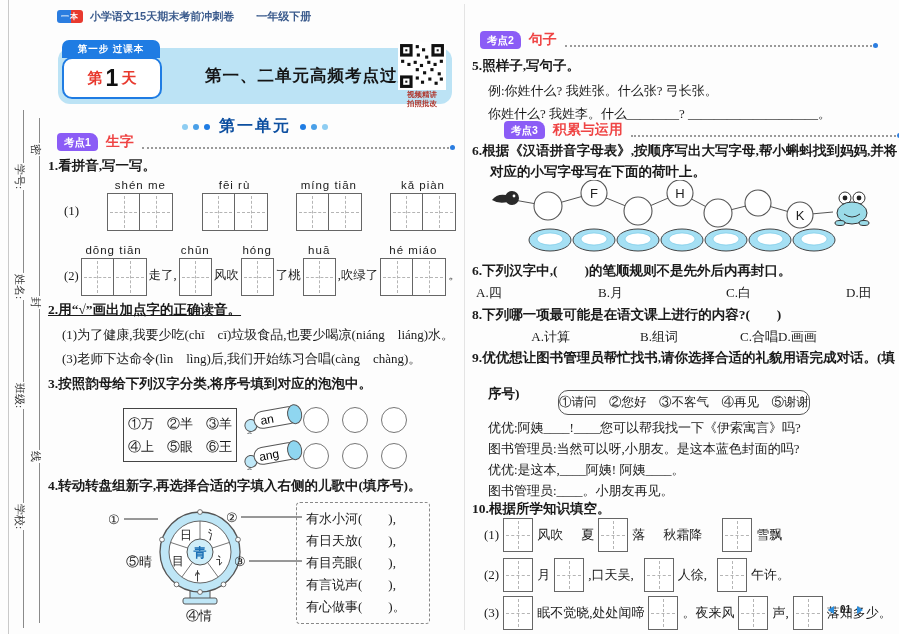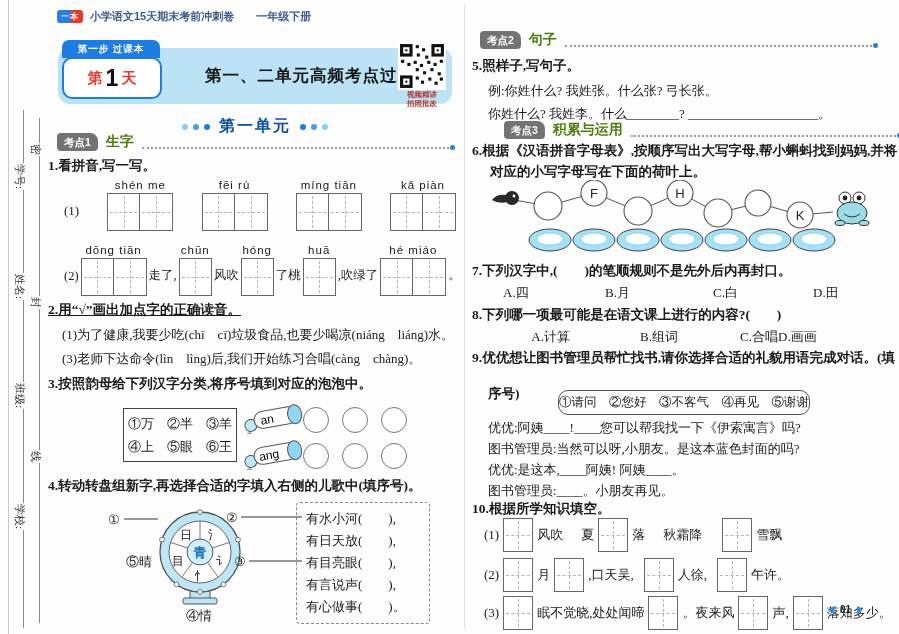--- a/index.html
+++ b/index.html
@@ -38,23 +38,23 @@
 
   
   .unit-head{position:absolute;left:150px;top:116px;width:210px;display:flex;align-items:center;
              justify-content:center;gap:5px;}
   .unit-head .t{font:bold 16px "Liberation Sans",sans-serif;color:#0d4fa0;letter-spacing:2px;margin:0 4px;}
   .dot{width:6px;height:6px;border-radius:50%;}
   .d1{background:#8ecdf2;} .d2{background:#4aa0e8;} .d3{background:#1f7ce3;}
 
   
   .kd-row{position:absolute;display:flex;align-items:flex-end;gap:8px;}
-  .kd-badge{background:#737373;color:#fff;font:bold 10.5px/16px "Liberation Sans",sans-serif;
+  .kd-badge{background:#8b5cf6;color:#fff;font:bold 10.5px/16px "Liberation Sans",sans-serif;
             padding:1px 7px;border-radius:4px 8px 4px 4px;white-space:nowrap;}
-  .kd-label{font:bold 14px "Liberation Sans",sans-serif;color:#4d7c0f;white-space:nowrap;}
+  .kd-label{font:bold 14px "Liberation Sans",sans-serif;color:#ef4444;white-space:nowrap;}
   .dotrule{flex:1;border-bottom:2px dotted #9a9a9a;margin-bottom:2px;position:relative;}
   .dotrule::after{content:"";position:absolute;right:-2px;bottom:-3px;width:5px;height:5px;border-radius:50%;background:#2b7de0;}
 
   .stem{position:absolute;font-weight:bold;font-size:13.5px;white-space:nowrap;}
   .txt{position:absolute;font-size:13px;white-space:nowrap;}
 
   
   .pair{display:flex;}
   .tzg{width:33px;height:38px;border:1.5px solid #666;position:relative;background:#fff;box-sizing:border-box;}
   .tzg.sm{width:30px;height:34px;}
@@ -413,22 +413,22 @@
           <ellipse cx="106" cy="59" rx="13" ry="6"></ellipse>
         <ellipse cx="150" cy="59" rx="13" ry="6"></ellipse>
           <ellipse cx="194" cy="59" rx="13" ry="6"></ellipse>
         <ellipse cx="238" cy="59" rx="13" ry="6"></ellipse>
           <ellipse cx="282" cy="59" rx="13" ry="6"></ellipse>
         <ellipse cx="326" cy="59" rx="13" ry="6"></ellipse>
       </g>
     </g>
   </svg>
 
-  <div class="stem" style="left:472px;top:262px;">7.下列汉字中,(　　)的笔顺规则不是先外后内再封口。</div>
-  <div class="opt-row" style="left:503px;top:284px;">
+  <div class="stem" style="left:472px;top:262px;">6.下列汉字中,(　　)的笔顺规则不是先外后内再封口。</div>
+  <div class="opt-row" style="left:476px;top:284px;gap:20px;">
     <span style="width:102px;">A.四</span>
     <span style="width:108px;">B.月</span>
     <span style="width:100px;">C.白</span>
     <span>D.田</span>
   </div>
 
   <div class="stem" style="left:472px;top:306px;">8.下列哪一项最可能是在语文课上进行的内容?(　　)</div>
   <div class="opt-row" style="left:468px;top:328px;text-align:right;">
     <span style="width:102px;">A.计算</span>
     <span style="width:108px;">B.组词</span>

